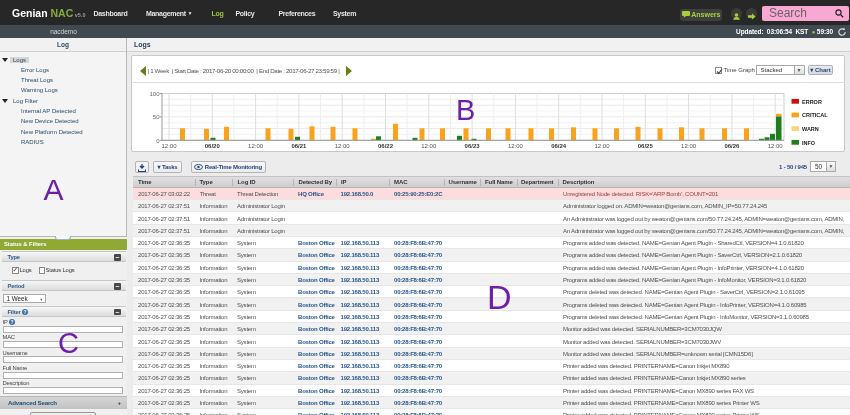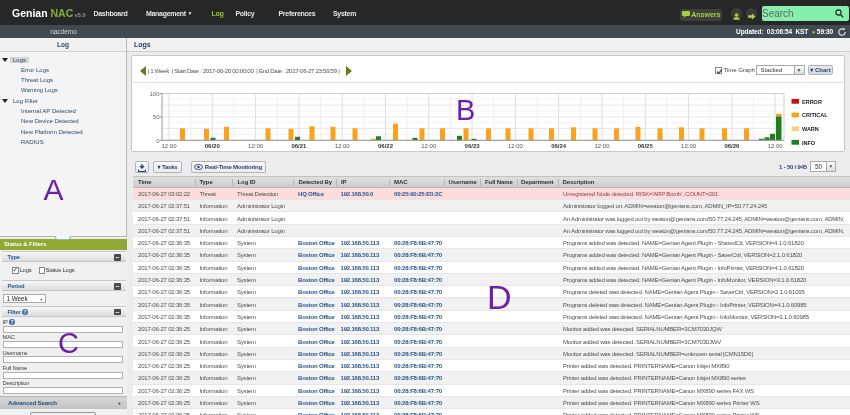--- a/index.html
+++ b/index.html
@@ -3,21 +3,21 @@
 *{margin:0;padding:0;box-sizing:border-box;font-family:"Liberation Sans",sans-serif;}
 html,body{width:850px;height:415px;overflow:hidden;background:#ececec;}
 #page{position:relative;width:850px;height:415px;overflow:hidden;background:#ececec;}
 .abs{position:absolute;}
 #nav{position:absolute;left:0;top:0;width:850px;height:25px;background:#272727;}
 #nav .menu{position:absolute;top:0;height:25px;line-height:27px;color:#e6e6e6;font-size:7px;letter-spacing:-0.3px;font-weight:bold;}
 #logo{position:absolute;left:12px;top:6.5px;font-size:10.5px;font-weight:bold;color:#fff;}
 #logo .nac{color:#87ac3c;}#logo .v{font-size:5.5px;color:#999;}
 #answers{position:absolute;left:680px;top:8.5px;width:42px;height:12px;background:#3f3f3f;border-radius:3px;color:#a9cf3c;font-size:7px;font-weight:bold;line-height:12px;text-align:center;}
 .circ{position:absolute;top:7.5px;width:11px;height:11px;border-radius:50%;background:#3b3b3b;}
-#search{position:absolute;left:762px;top:6px;width:87px;height:15px;background:#86efac;border-radius:2px;color:#666;font-size:10px;line-height:15px;padding-left:0;}
+#search{position:absolute;left:762px;top:6px;width:87px;height:15px;background:#f9a8d4;border-radius:2px;color:#666;font-size:12px;line-height:15px;padding-left:7px;}
 #subbar{position:absolute;left:0;top:25px;width:850px;height:13px;background:#414951;}
 #subbar .nd{position:absolute;left:0;width:127px;text-align:center;top:0;line-height:13px;color:#d5d8da;font-size:6.5px;}
 #subbar .upd{position:absolute;right:17px;top:0;line-height:14px;color:#fff;font-size:6.5px;font-weight:bold;letter-spacing:-0.1px;}
 #hstrip{position:absolute;left:0;top:38px;width:850px;height:14px;background:#f1f1f1;border-bottom:1px solid #cfcfcf;}
 #hstrip .hl{position:absolute;left:0;top:0;width:127px;text-align:center;line-height:13px;font-size:6.5px;font-weight:bold;color:#2c4a6b;border-right:1px solid #b9b9b9;height:14px;}
 #hstrip .hr{position:absolute;left:134px;top:0;line-height:13px;font-size:7px;font-weight:bold;color:#1d3a5f;}
 #side{position:absolute;left:0;top:52px;width:127px;height:363px;background:#f4f4f4;border-right:1px solid #b9b9b9;}
 .ti{position:absolute;font-size:6px;color:#2c4a6b;white-space:nowrap;}
 .tri{position:absolute;width:0;height:0;border-left:3px solid transparent;border-right:3px solid transparent;border-top:4px solid #222;}
 #sf{position:absolute;left:0;top:236px;width:127px;height:179px;background:#f0f0f0;border-top:1px solid #b5b5b5;}

